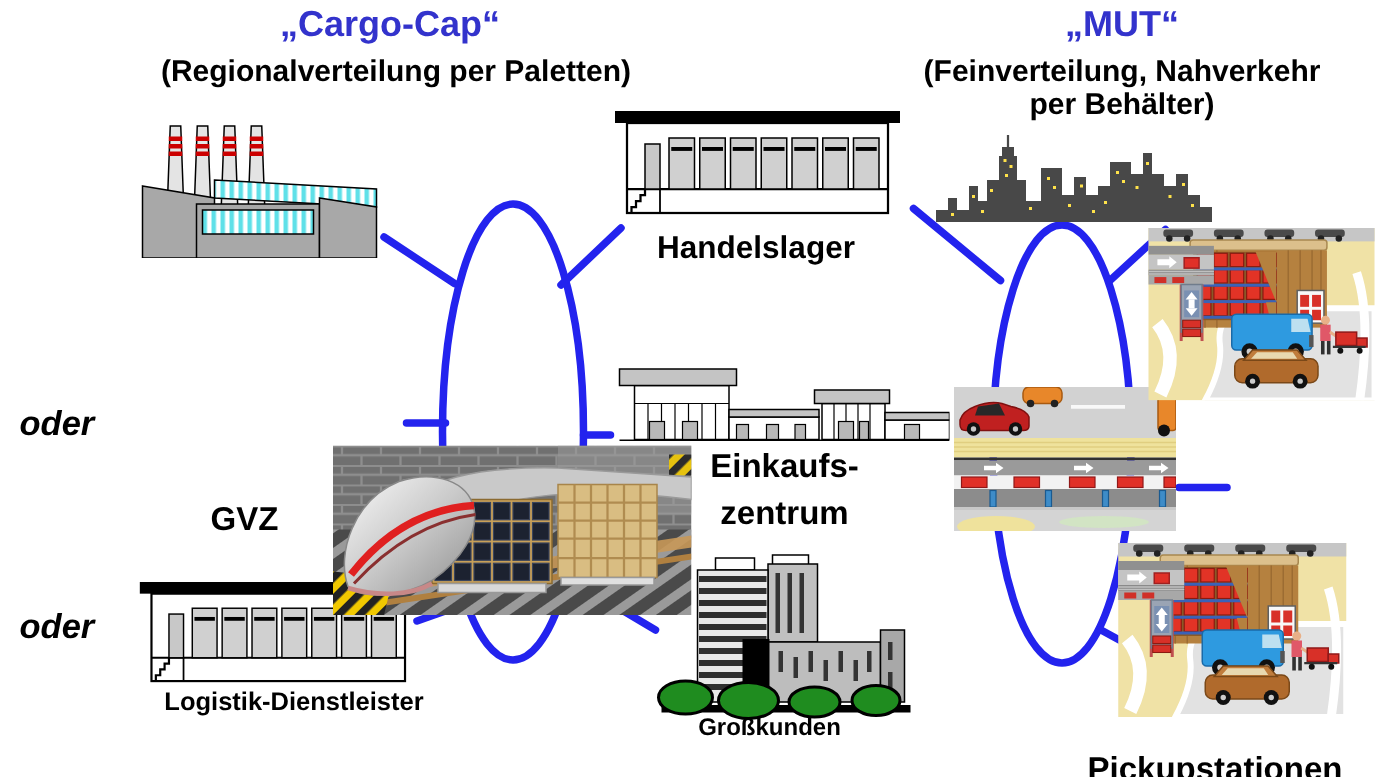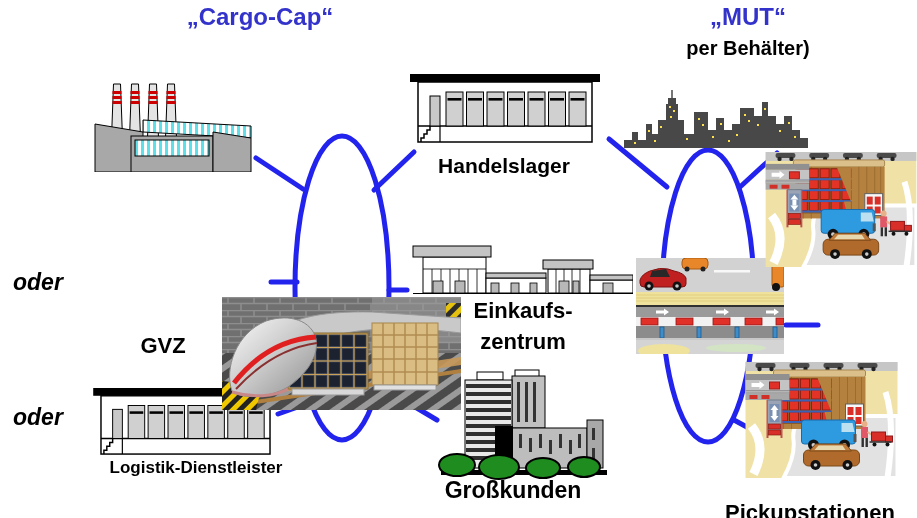--- a/index.html
+++ b/index.html
@@ -466,29 +466,31 @@
   </svg>
 
   <svg class="photo" style="left:765px;top:152px" width="152" height="115">
       <use href="#sym-pickup"></use>
     </svg>
   <svg class="photo" style="left:743px;top:362px" width="157" height="116">
       <use href="#sym-pickup"></use>
     </svg>
 
   <div class="lbl ctr title" style="left:260px;top:2px">„Cargo-Cap“</div>
+  <div class="lbl ctr sub" style="left:264px;top:37px">(Regionalverteilung per Paletten)</div>
   <div class="lbl ctr title" style="left:748px;top:2px">„MUT“</div>
   <div class="lbl ctr sub" style="left:748px;top:37px">
+    <div>(Feinverteilung, Nahverkehr</div>
     <div>per Behälter)</div>
   </div>
   <div class="lbl ctr" style="left:504px;top:154px;font-size:21px">Handelslager</div>
   <div class="lbl oder" style="left:13px;top:269px">oder</div>
   <div class="lbl ctr" style="left:163px;top:333px;font-size:22px">GVZ</div>
   <div class="lbl oder" style="left:13px;top:404px">oder</div>
   <div class="lbl ctr" style="left:523px;top:295px;font-size:22px;line-height:31px">
     <div>Einkaufs-</div>
     <div>zentrum</div>
   </div>
   <div class="lbl ctr" style="left:196px;top:458px;font-size:17px">Logistik-Dienstleister</div>
-  <div class="lbl ctr" style="left:513px;top:477px;font-size:23px">Großkunden</div>
+  <div class="lbl ctr" style="left:513px;top:477px;font-size:16px">Großkunden</div>
   <div class="lbl ctr" style="left:810px;top:500px;font-size:22px">Pickupstationen</div>
 
 </div>
 
 </body></html>

